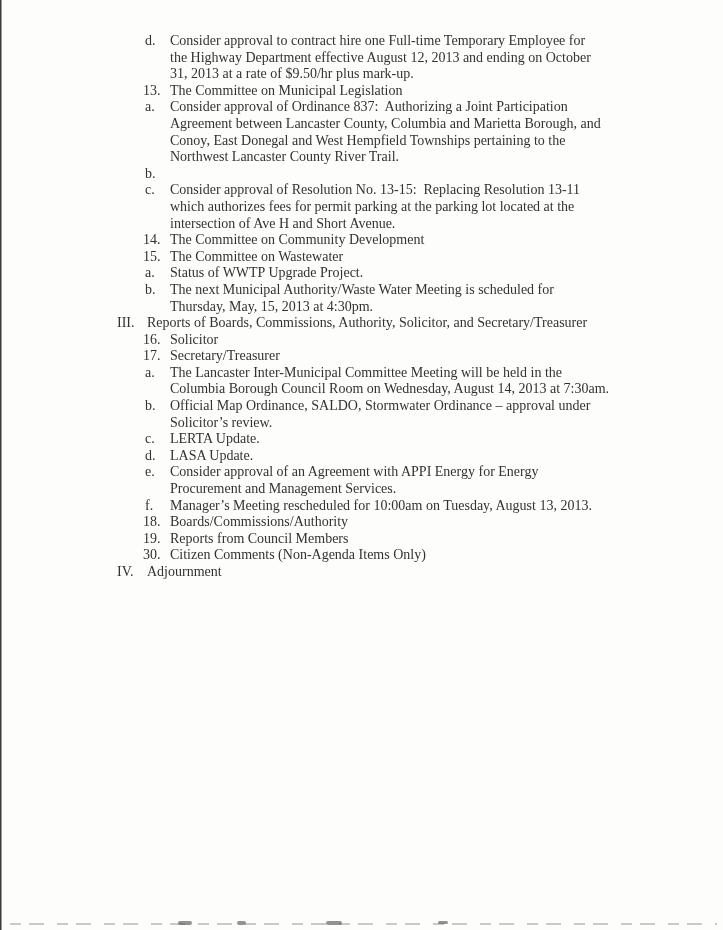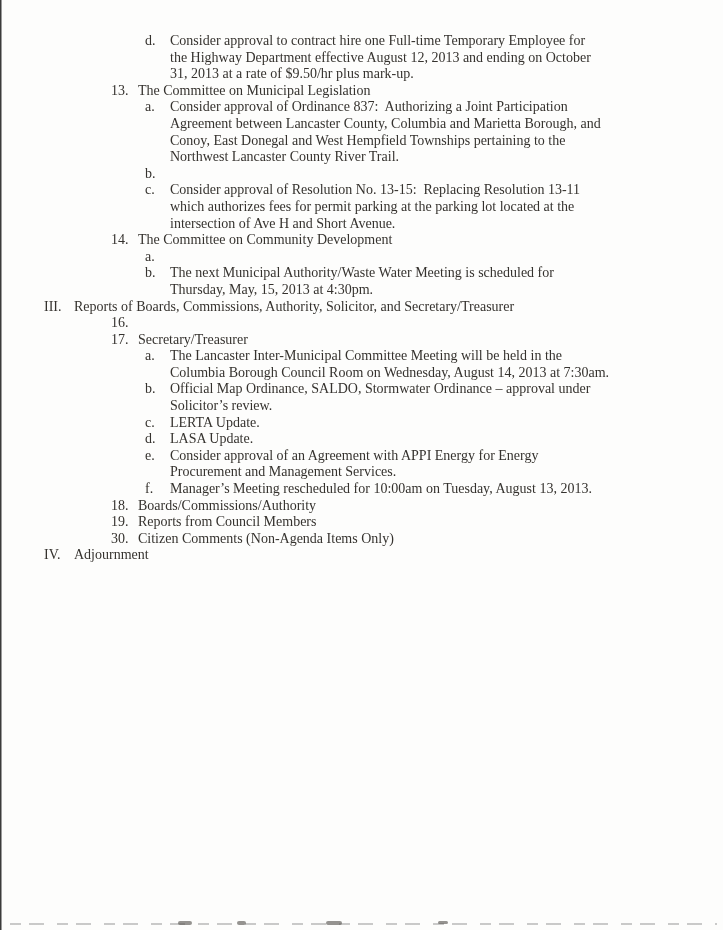--- a/index.html
+++ b/index.html
@@ -44,24 +44,24 @@
     position: absolute;
     left: 0; top: 33px;
     width: 723px;
     color: var(--ink, #35322e);
     font-size: 14px;
     line-height: 16.6px;
   }
   .li { display: flex; align-items: flex-start; }
   .li .marker { flex: 0 0 auto; }
   .li .text { flex: 1 1 auto; white-space: pre-wrap; }
-  .lv-roman  { padding-left: 44px; }
+  .lv-roman  { padding-left: 117px; }
   .lv-roman  .marker { width: 30px; }
   .lv-number { padding-left: 111px; }
-  .lv-number .marker { width: 27px; }
+  .lv-number .marker { width: 27px; margin-left: 32px; }
   .lv-letter { padding-left: 145px; }
   .lv-letter .marker { width: 25px; }
 </style>
 </head>
 <body>
 
 <div class="page">
   <div class="edge-strip"></div>
 
   <div class="outline" id="outline">
@@ -88,34 +88,40 @@
       <div class="li lv-letter">
         <span class="marker">c.</span>
         <span class="text">Consider approval of Resolution No. 13-15:  Replacing Resolution 13-11
 which authorizes fees for permit parking at the parking lot located at the
 intersection of Ave H and Short Avenue.</span>
       </div>
       <div class="li lv-number">
         <span class="marker">14.</span>
         <span class="text">The Committee on Community Development</span>
       </div>
+      <div class="li lv-number">
+        <span class="marker">15.</span>
+        <span class="text">The Committee on Wastewater</span>
+      </div>
       <div class="li lv-letter">
         <span class="marker">a.</span>
+        <span class="text">Status of WWTP Upgrade Project.</span>
       </div>
       <div class="li lv-letter">
         <span class="marker">b.</span>
         <span class="text">The next Municipal Authority/Waste Water Meeting is scheduled for
 Thursday, May, 15, 2013 at 4:30pm.</span>
       </div>
       <div class="li lv-roman">
         <span class="marker">III.</span>
         <span class="text">Reports of Boards, Commissions, Authority, Solicitor, and Secretary/Treasurer</span>
       </div>
       <div class="li lv-number">
         <span class="marker">16.</span>
+        <span class="text">Solicitor</span>
       </div>
       <div class="li lv-number">
         <span class="marker">17.</span>
         <span class="text">Secretary/Treasurer</span>
       </div>
       <div class="li lv-letter">
         <span class="marker">a.</span>
         <span class="text">The Lancaster Inter-Municipal Committee Meeting will be held in the
 Columbia Borough Council Room on Wednesday, August 14, 2013 at 7:30am.</span>
       </div>

